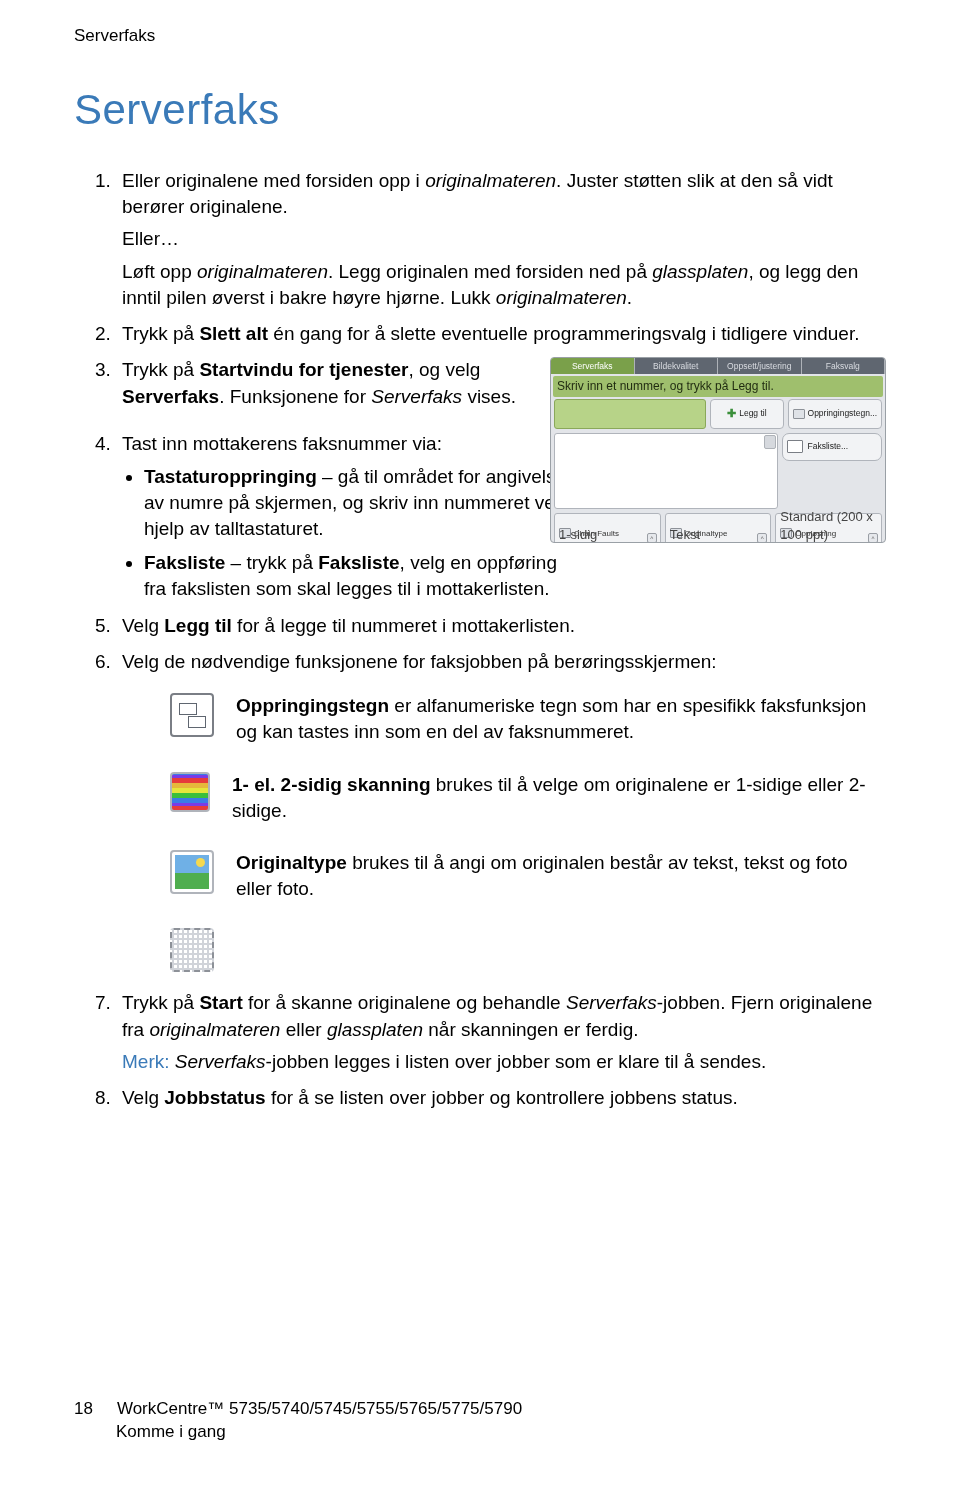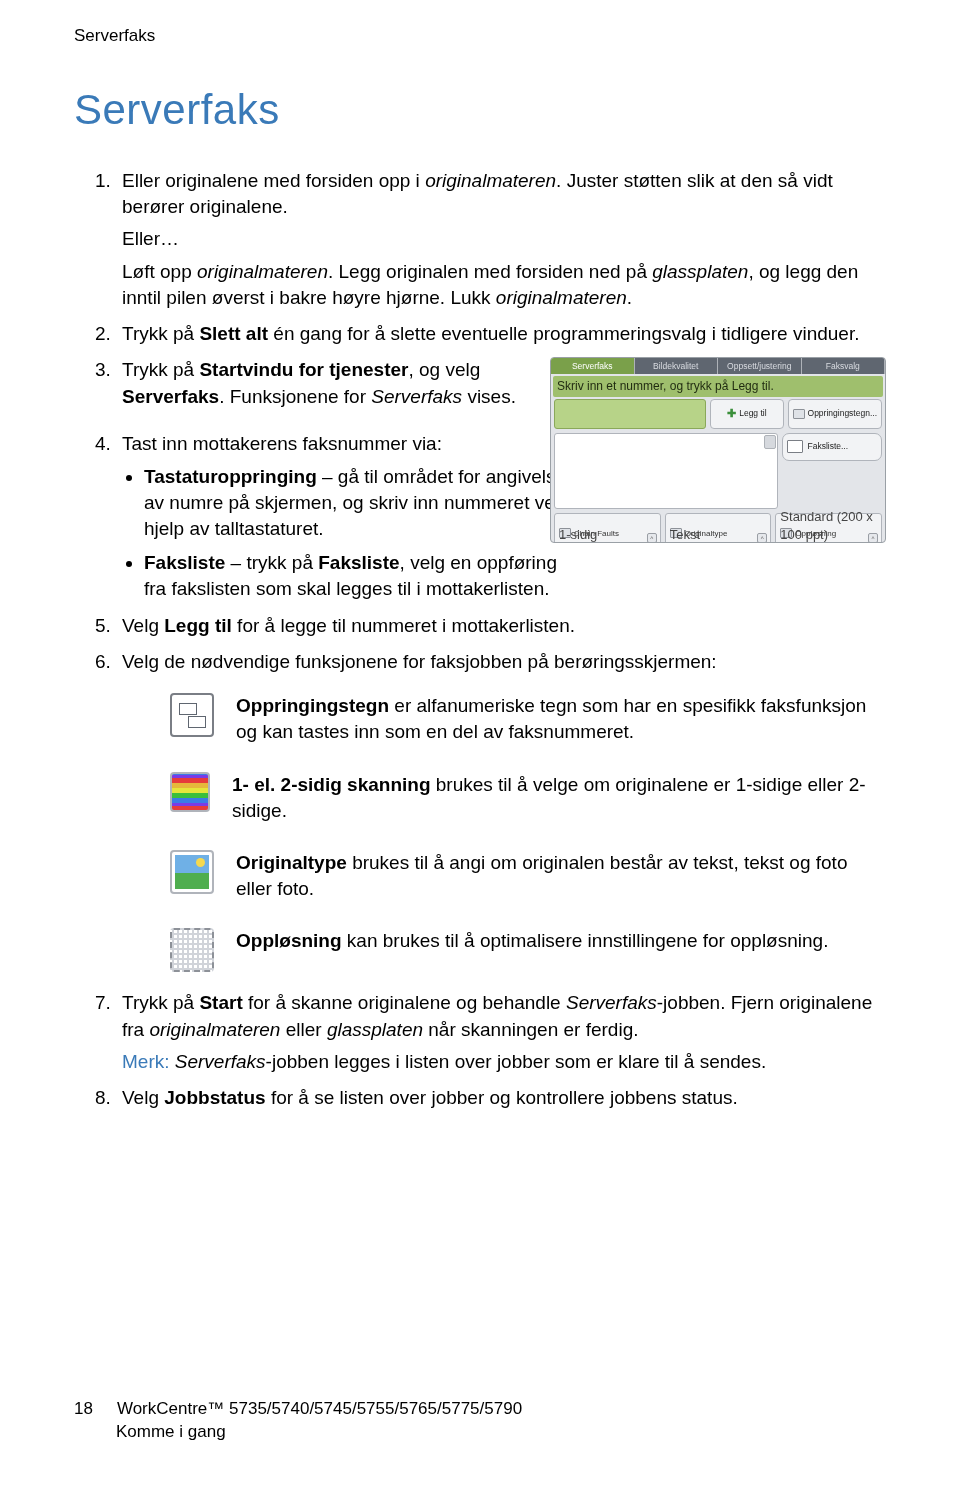--- a/index.html
+++ b/index.html
@@ -292,21 +292,20 @@
       <div class="feat-row">
         <div class="feat-icon icon-orig">
           <div class="sky"></div>
             <div class="ground"></div>
             <div class="sun"></div>
         </div>
         <div class="feat-text"><span class="bold">Originaltype</span><span> brukes til å angi om originalen består av tekst, tekst og foto eller foto.</span></div>
       </div>
       <div class="feat-row" style="margin-bottom:12px;">
         <div class="feat-icon icon-oppl"></div>
-        <div class="feat-text"><span class="bold">Oppløsning</span><span> kan brukes til å optimalisere innstillingene for oppløsning.</span></div>
       </div>
     </div>
   </li>
 
   <li>
     <p>
       <span>Trykk på </span><span class="bold">Start</span><span> for å skanne originalene og behandle </span><span class="italic">Serverfaks</span><span>-jobben. Fjern originalene fra </span><span class="italic">originalmateren</span><span> eller </span><span class="italic">glassplaten</span><span> når skanningen er ferdig.</span>
     </p>
     <p>
       <span class="merk">Merk:</span><span> </span><span class="italic">Serverfaks</span><span>-jobben legges i listen over jobber som er klare til å sendes.</span>

